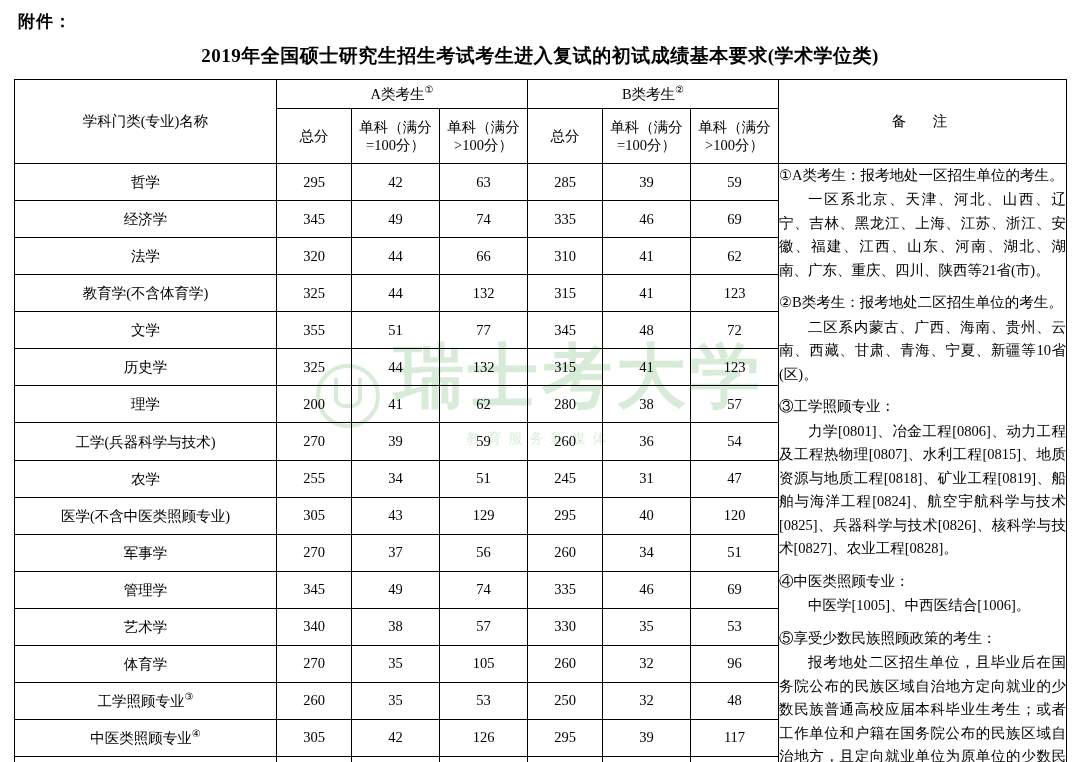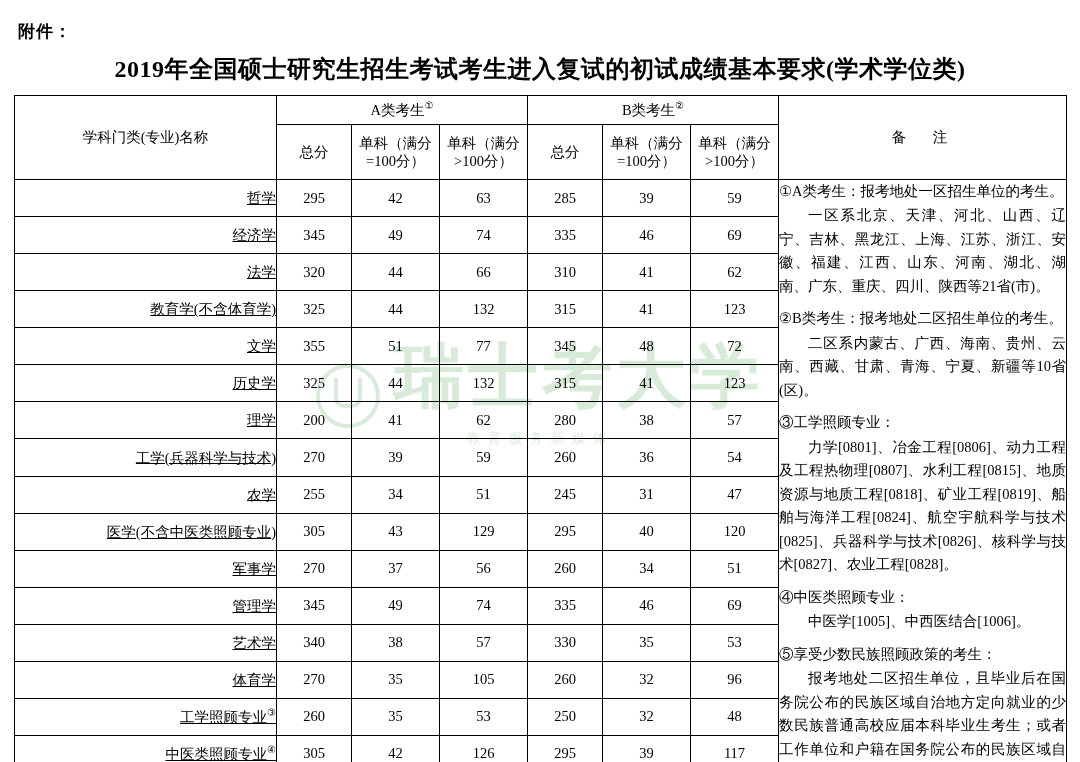--- a/index.html
+++ b/index.html
@@ -13,31 +13,31 @@
     font-family: "Liberation Serif", "DejaVu Serif", serif;
     color: #000000;
     position: relative;
     overflow: hidden;
   }
   .page {
     width: 1080px;
     height: 762px;
     position: relative;
     box-sizing: border-box;
-    padding: 12px 14px;
+    padding: 2px 14px;
   }
   .attachment-label {
     font-size: 17px;
     font-weight: bold;
     padding: 8px 0 2px 4px;
     letter-spacing: 1px;
   }
   .doc-title {
     text-align: center;
-    font-size: 24px;
+    font-size: 19px;
     font-weight: bold;
     letter-spacing: 0.5px;
     padding: 8px 0 10px 0;
   }
   table.main {
     border-collapse: collapse;
     width: 1052px;
     table-layout: fixed;
     position: relative;
     z-index: 2;
@@ -67,26 +67,25 @@
     vertical-align: middle;
   }
   .hdr-note {
     text-align: center;
     font-size: 15px;
     letter-spacing: 6px;
     vertical-align: middle;
     margin-left: 24px;
   }
   .row-label {
-    text-align: right;
+    text-align: center;
     padding-left: 8px;
     height: 34px;
     font-size: 14.5px;
     white-space: nowrap;
-    text-decoration: underline;
   }
   .num {
     text-align: center;
     font-size: 15px;
     font-family: "Liberation Serif", serif;
   }
   .notes-cell {
     vertical-align: top;
     padding: 6px 9px 6px 9px;
     font-size: 12.3px;

